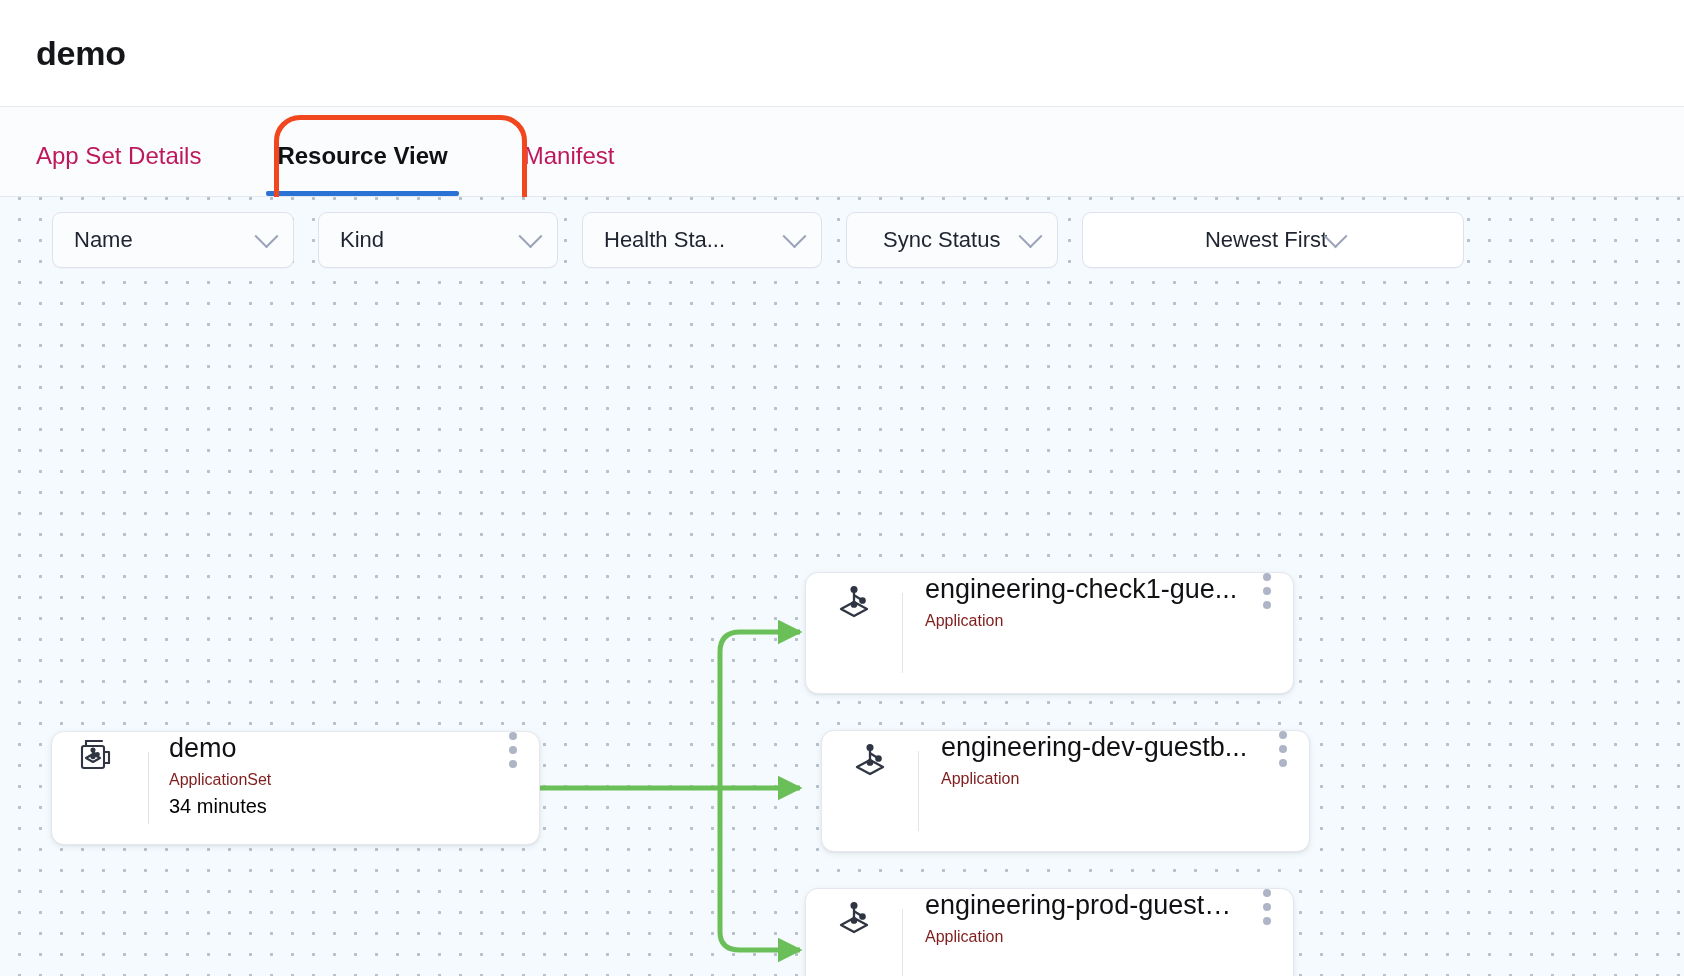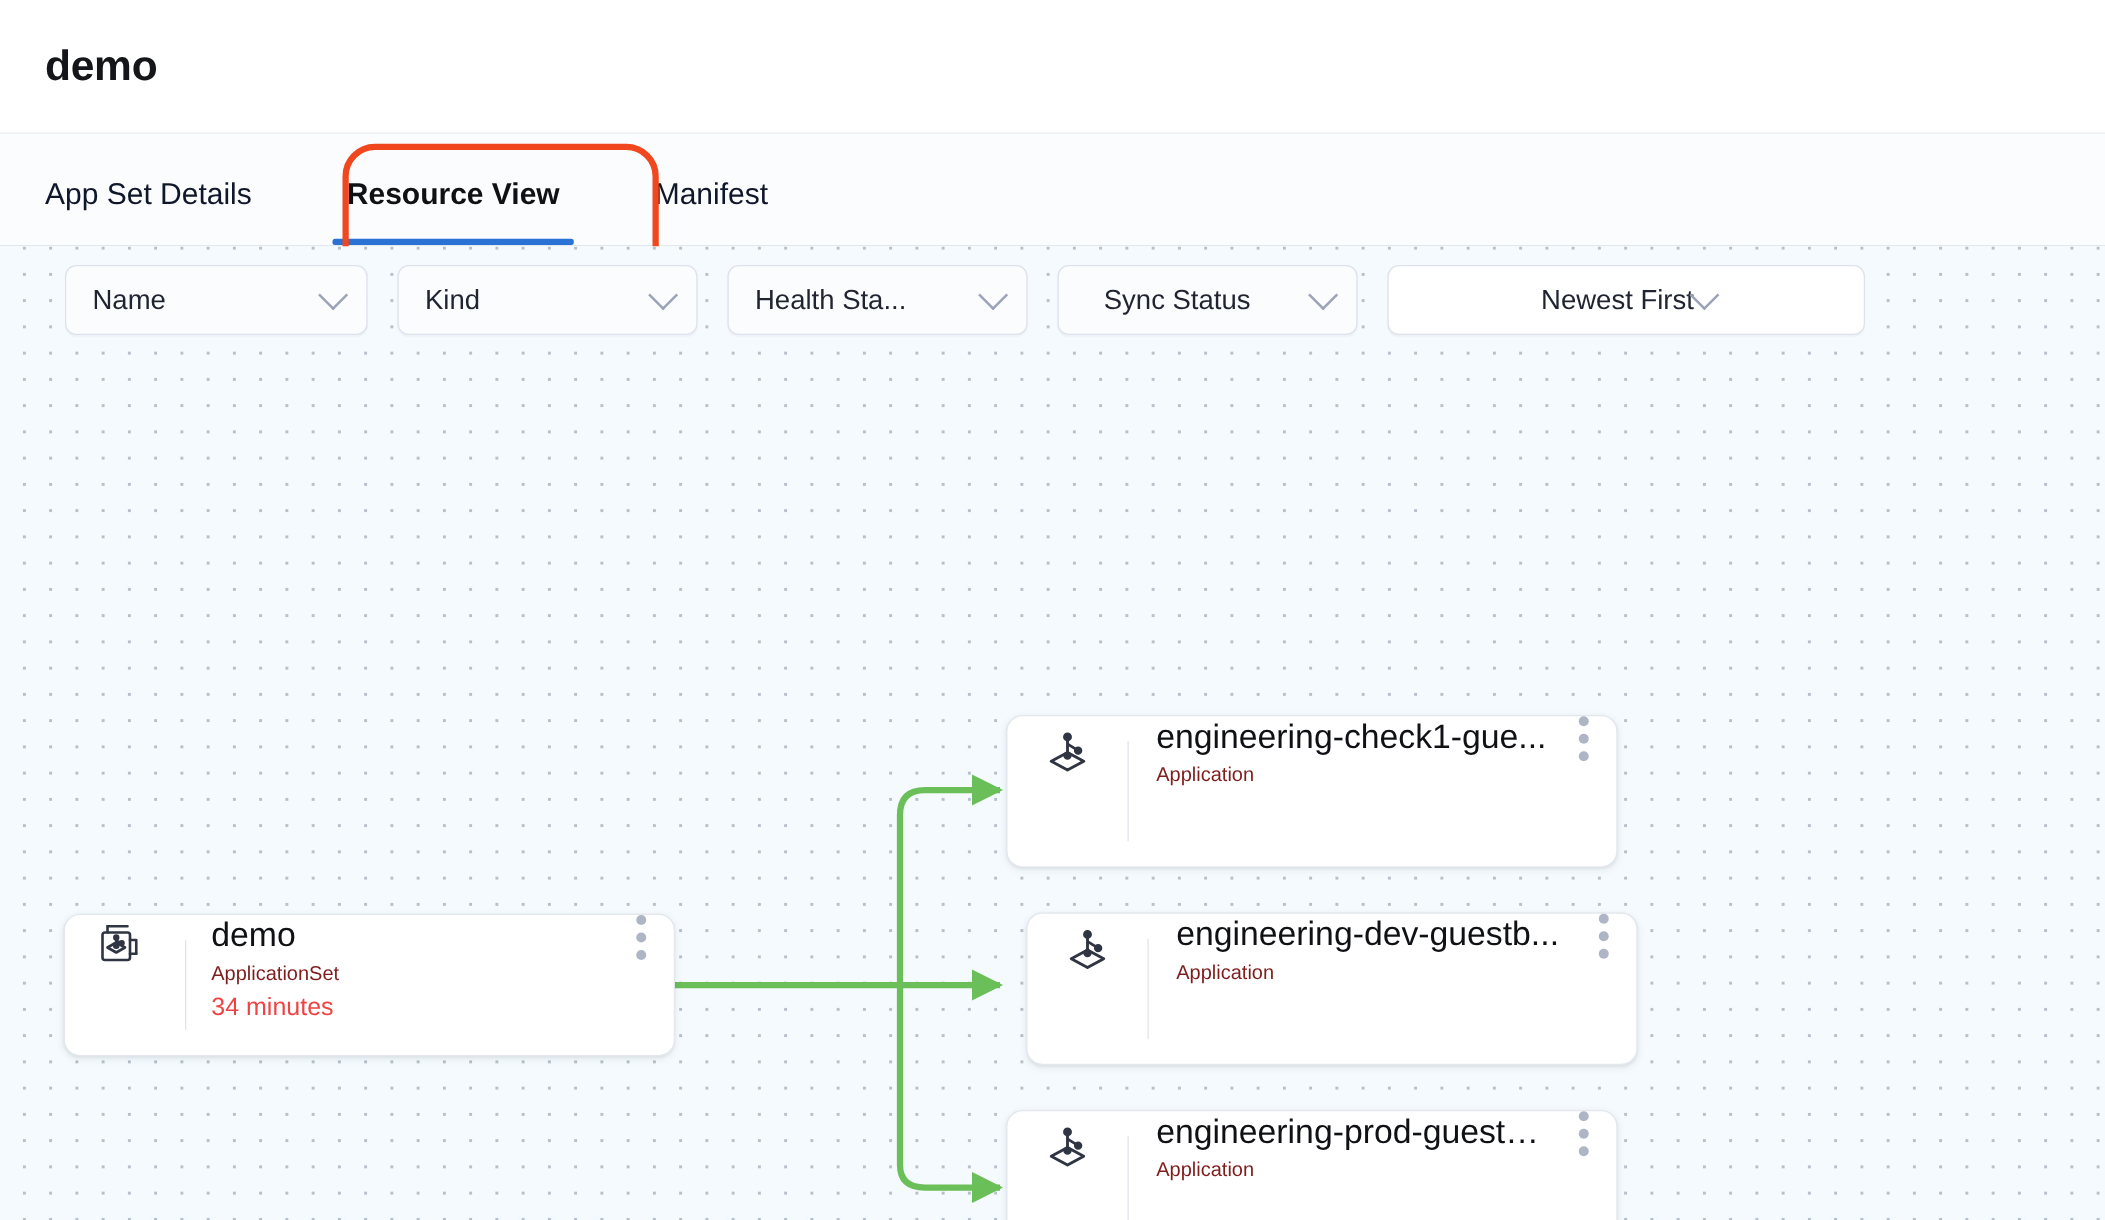--- a/index.html
+++ b/index.html
@@ -33,21 +33,21 @@
     height: 90px;
     background: #fbfcfe;
     border-bottom: 1px solid #e3e7ef;
     display: flex;
     align-items: flex-end;
     padding-left: 36px;
   }
   .tab {
     position: relative;
     font-size: 24px;
-    color: #0f172a;
+    color: #be185d;
     padding: 0 0 26px 0;
     margin-right: 76px;
     cursor: pointer;
     white-space: nowrap;
   }
   .tab.active {
     font-weight: bold;
     color: #101114;
     margin-top: 23px;
   }
@@ -104,21 +104,21 @@
     justify-content: space-between;
     padding: 0 18px 0 21px;
     font-size: 22px;
     color: #1f2430;
     cursor: pointer;
     box-shadow: 0 1px 1px rgba(16,24,40,0.03);
   }
   .filter-select.w1 { width: 242px; }
   .filter-select.w2 { width: 240px; }
   .filter-select.w3 { width: 240px; }
-  .filter-select.w4 { width: 240px; padding-left: 36px; }
+  .filter-select.w4 { width: 212px; padding-left: 36px; }
   .filter-select.sort {
     width: 382px;
     background: #ffffff;
     justify-content: center;
   }
   .chev {
     width: 17px;
     height: 17px;
     border-right: 2.4px solid #9aa3b8;
     border-bottom: 2.4px solid #9aa3b8;
@@ -166,21 +166,21 @@
     line-height: 1.2;
   }
   .node-sub {
     font-size: 16px;
     color: #7f1d1d;
     margin-top: 6px;
     line-height: 1.25;
   }
   .node-time {
     font-size: 20px;
-    color: #ef4444;
+    color: #000000;
     margin-top: 4px;
     line-height: 1.25;
   }
   .kebab {
     width: 52px;
     flex: none;
     display: flex;
     flex-direction: column;
     align-items: center;
     justify-content: center;

